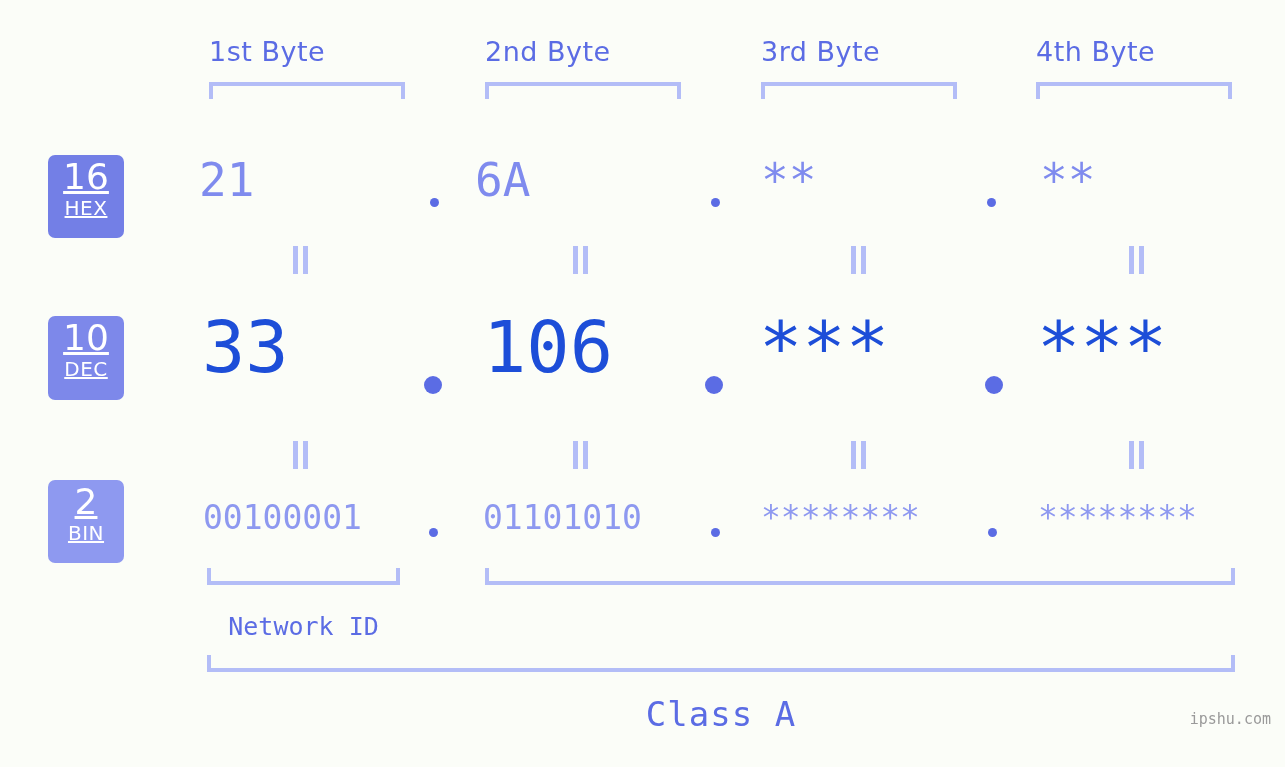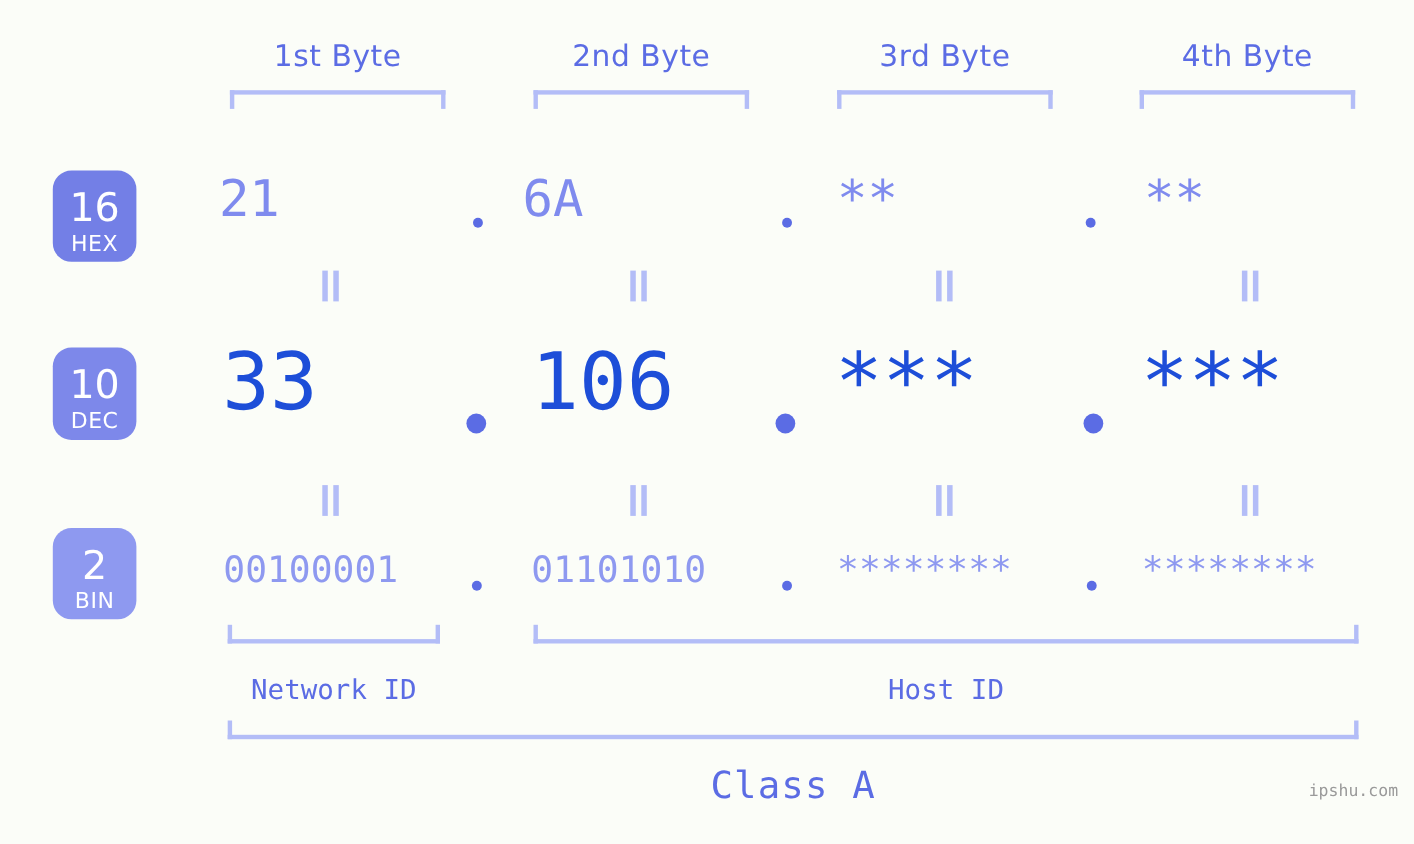--- a/index.html
+++ b/index.html
@@ -20,21 +20,20 @@
     width: 1285px;
     height: 767px;
   }
 
   
   .byte-label {
     position: absolute;
     top: 32px;
     height: 40px;
     line-height: 40px;
-    text-align: center;
     font-family: "DejaVu Sans", sans-serif;
     font-size: 27px;
     color: #5b6ce4;
     letter-spacing: 0.5px;
     white-space: nowrap;
   }
 
   
   .bracket-top {
     position: absolute;
@@ -52,25 +51,26 @@
     border-left: 4px solid #b3bdf7;
     border-right: 4px solid #b3bdf7;
     box-sizing: border-box;
   }
 
   
   .base-badge {
     position: absolute;
     left: 48px;
     width: 76px;
-    border-radius: 17px;
+    border-radius: 7px;
     color: #ffffff;
     text-align: center;
     box-sizing: border-box;
-    padding-top: 16px;
+    padding-top: 3px;
+    text-decoration: underline;
   }
   .base-badge .num {
     display: block;
     font-size: 36px;
     line-height: 38px;
     font-family: "DejaVu Sans", sans-serif;
     font-weight: 400;
   }
   .base-badge .nm {
     display: block;
@@ -268,20 +268,19 @@
     <div class="cell" style="left:1038px;width:196px;">********</div>
     <div class="dot dot-bin" style="left:429px;"></div>
     <div class="dot dot-bin" style="left:711px;"></div>
     <div class="dot dot-bin" style="left:988px;"></div>
   </div>
 
   <div class="bracket-bottom" style="left:207px;top:568px;width:193px;"></div>
   <div class="bracket-bottom" style="left:485px;top:568px;width:750px;"></div>
 
   <div class="id-label" style="left:207px;width:193px;">Network ID</div>
-  <div class="id-label" style="left:485px;width:750px;">Host ID</div>
 
   <div class="bracket-bottom" style="left:207px;top:655px;width:1028px;"></div>
   <div id="class-label">Class A</div>
 
   <div id="watermark">ipshu.com</div>
 
 </div>
 
 </body></html>

